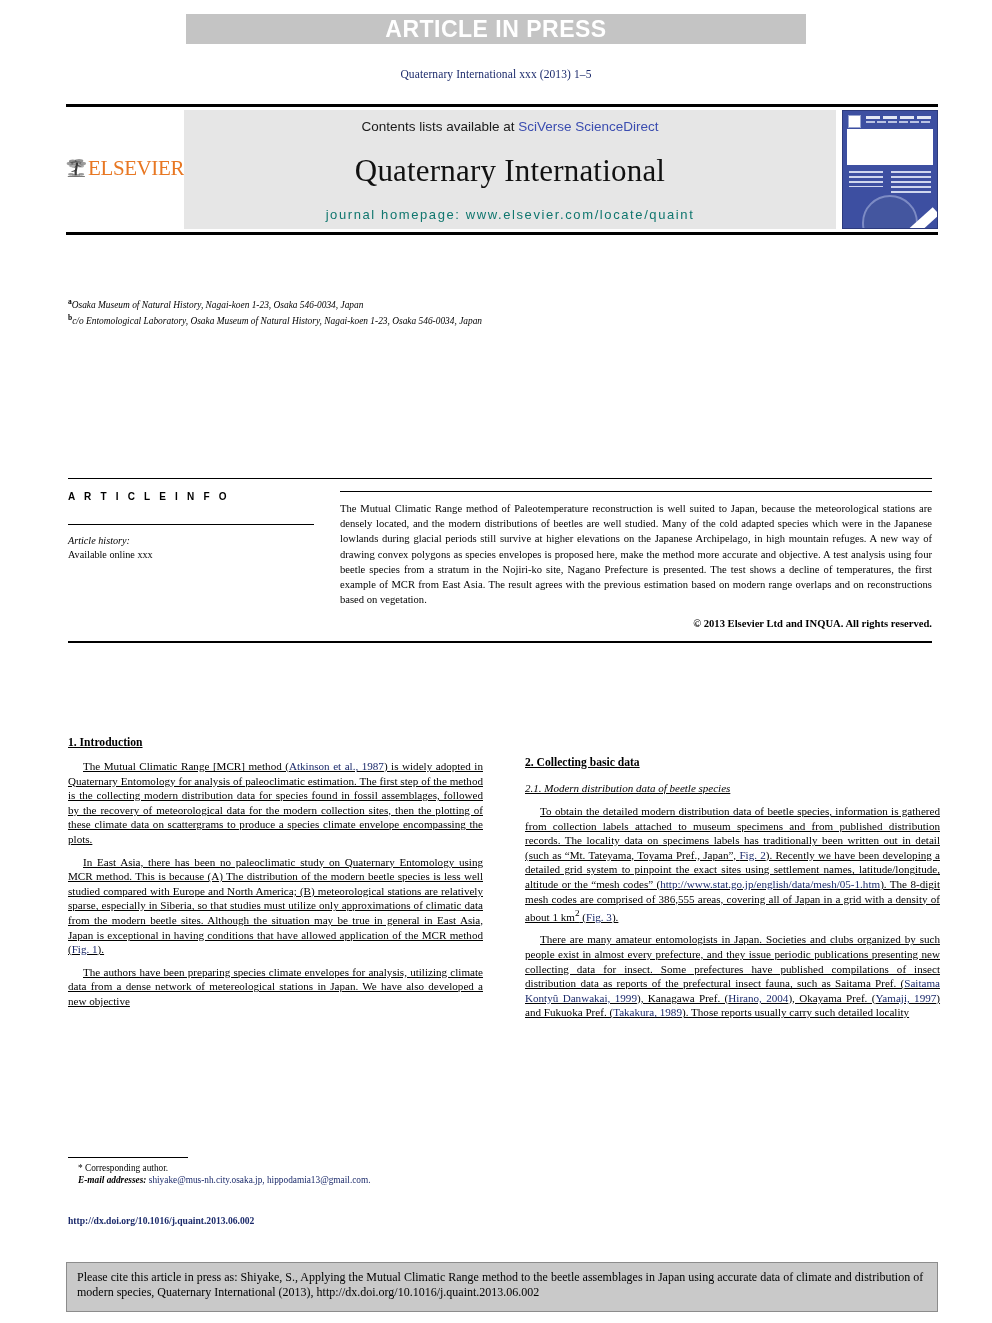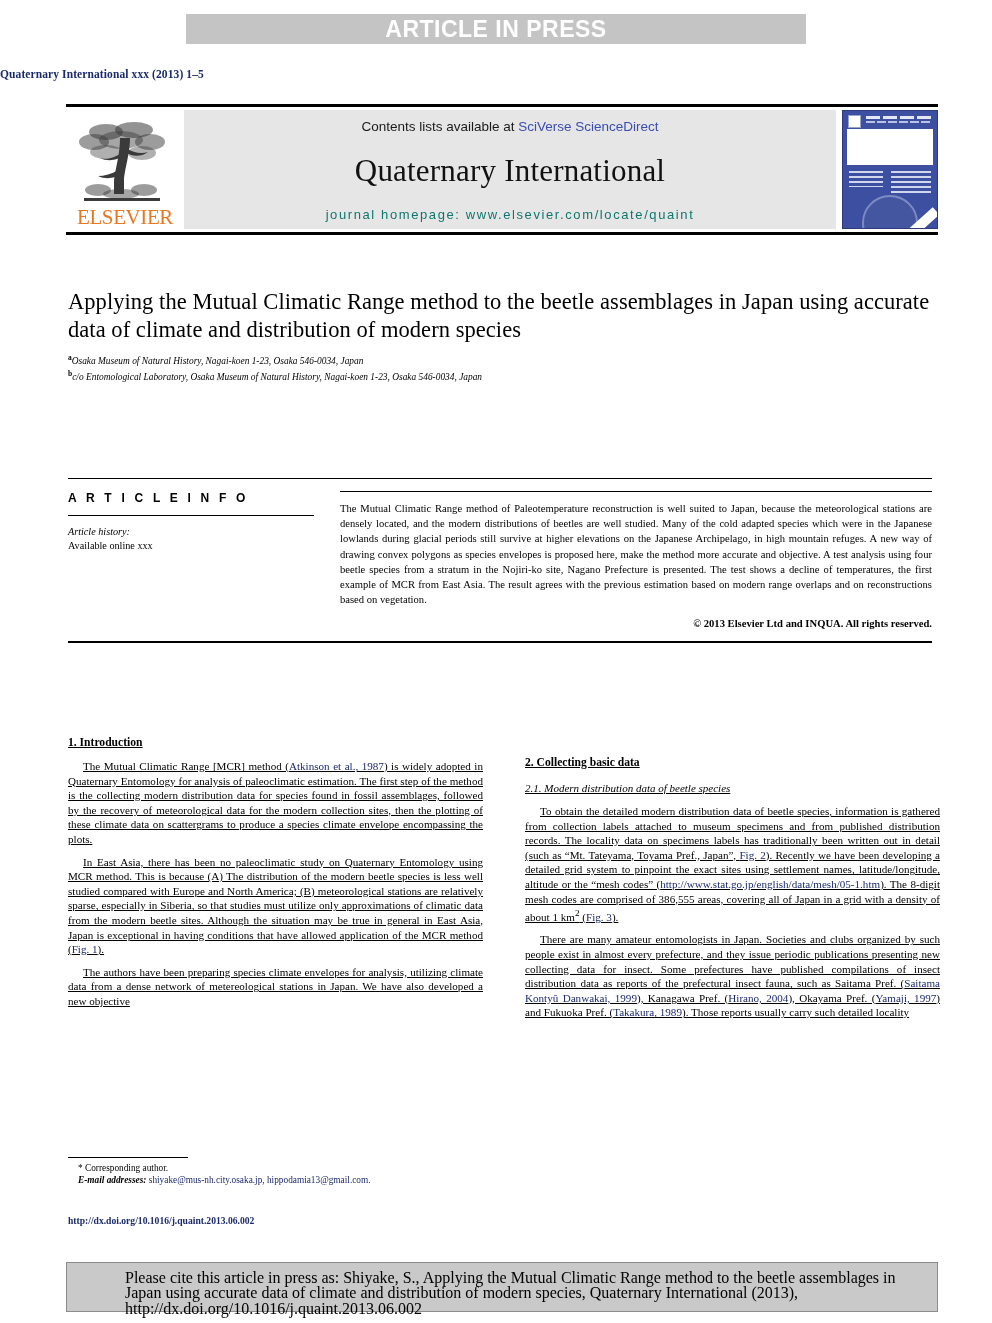--- a/index.html
+++ b/index.html
@@ -35,22 +35,23 @@
     letter-spacing: 0.5px;
     color: #ffffff;
   }
 
   
   .journal-ref {
     position: absolute;
     left: 0;
     top: 68px;
     width: 992px;
+    text-align: center;
     font-size: 11.5px;
-    font-weight: bold;
+    font-weight: normal;
     color: #1b2a6b;
     letter-spacing: 0.1px;
   }
 
   
   .masthead {
     position: absolute;
     left: 66px;
     top: 104px;
     width: 872px;
@@ -58,21 +59,21 @@
     border-bottom: 3px solid #000;
     height: 131px;
     box-sizing: border-box;
     display: flex;
     align-items: stretch;
   }
   .elsevier-logo {
     width: 118px;
     flex: 0 0 118px;
     display: flex;
-    flex-direction: column;
+    flex-direction: row;
     align-items: center;
     justify-content: flex-end;
     padding-bottom: 4px;
     box-sizing: border-box;
     background: #fff;
   }
   .tree-svg { display:block; }
   .elsevier-word {
     font-family: "Liberation Serif", serif;
     font-size: 21px;
@@ -212,25 +213,25 @@
     border-bottom: 2.5px solid #000;
     padding-top: 12px;
     padding-bottom: 12px;
     display: flex;
     box-sizing: border-box;
   }
   .col-info { width: 246px; flex: 0 0 246px; }
   .col-abstract { flex: 1 1 auto; padding-left: 26px; }
   .sec-head {
     font-family: "Liberation Sans", sans-serif;
-    font-size: 12px;
+    font-size: 10px;
     font-weight: bold;
     letter-spacing: 3.2px;
     color: #000;
-    margin-bottom: 10px;
+    margin-bottom: 22px;
   }
   .rule { border-top: 1.5px solid #000; margin-bottom: 9px; }
   .info-body { font-size: 10.2px; line-height: 13.5px; }
   .info-body .it { font-style: italic; }
   .abstract-body {
     font-size: 10.6px;
     line-height: 15.2px;
     text-align: justify;
   }
   .copyright-line {
@@ -315,24 +316,23 @@
     left: 66px;
     top: 1262px;
     width: 872px;
     height: 50px;
     background: #c9c9c9;
     border: 1px solid #8c8c8c;
     box-sizing: border-box;
     padding: 7px 10px 0 10px;
   }
   .cite-text {
-    font-size: 16px;
+    font-size: 12px;
     line-height: 15.4px;
     color: #000;
-    margin-left: 48px;
   }
 </style>
 </head>
 <body>
 
 <div class="press-banner">
   <span>ARTICLE IN PRESS</span>
 </div>
 
 <div class="journal-ref">Quaternary International xxx (2013) 1–5</div>
@@ -376,21 +376,20 @@
     <div class="cover-toptext2"></div>
     <div class="cover-white"></div>
     <div class="cover-l-lines"></div>
     <div class="cover-r-lines"></div>
     <div class="cover-emblem"></div>
     <div class="cover-slash"></div>
   </div>
 </div>
 
 <div class="title-block">
-  <h1 class="paper-title">Applying the Mutual Climatic Range method to the beetle assemblages in Japan using accurate data of climate and distribution of modern species</h1>
   <div class="affil">
     <div><sup>a</sup><span>Osaka Museum of Natural History, Nagai-koen 1-23, Osaka 546-0034, Japan</span></div>
     <div><sup>b</sup><span>c/o Entomological Laboratory, Osaka Museum of Natural History, Nagai-koen 1-23, Osaka 546-0034, Japan</span></div>
   </div>
 </div>
 
 <div class="info-abstract">
   <div class="col-info">
     <div class="sec-head">A R T I C L E   I N F O</div>
     <div class="rule"></div>

